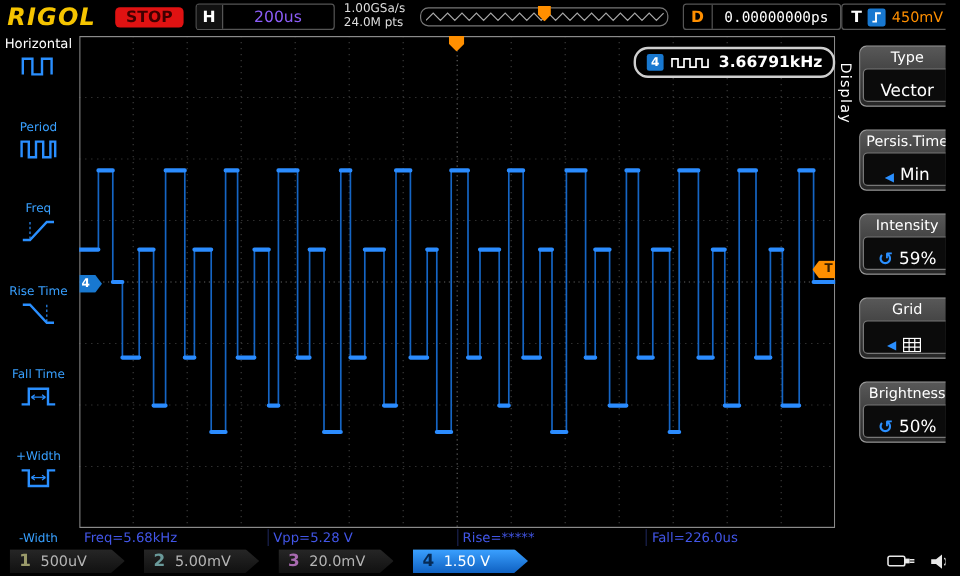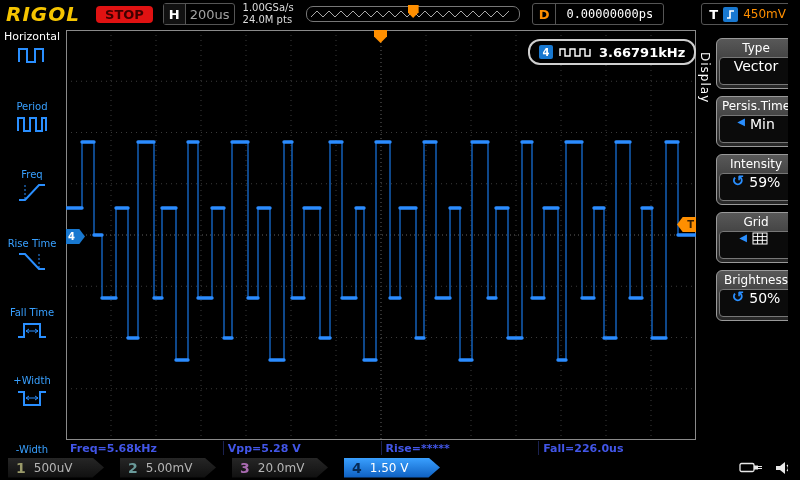--- a/index.html
+++ b/index.html
@@ -6,21 +6,21 @@
   .screen{position:relative;width:788px;height:480px;background:#000;overflow:hidden;
           font-family:"DejaVu Sans",sans-serif;color:#fff;}
 
   
   .header{position:absolute;top:0;left:0;width:800px;height:28px;display:flex;align-items:center;}
   .logo{margin-left:6px;font-size:20px;font-weight:bold;font-style:italic;color:#f5c400;letter-spacing:1px;}
   .stop-btn{margin-left:16px;background:#e01212;color:#400000;font-weight:bold;font-size:13px;
             padding:2px 9px;border-radius:4px;line-height:1;}
   .h-group{margin-left:10px;display:flex;align-items:center;border:1px solid #555;border-radius:3px;height:20px;}
   .h-label{background:#111;color:#fff;font-weight:bold;font-size:13px;padding:0 5px;height:100%;display:flex;align-items:center;border-right:1px solid #555;}
-  .h-value{color:#a3a3a3;font-size:13px;padding:0 4px;}
+  .h-value{color:#8b5cf6;font-size:13px;padding:0 26px;}
   .rate-group{margin-left:8px;font-size:10px;line-height:1.2;color:#ddd;text-align:left;}
   .strip{position:relative;margin-left:12px;width:212px;height:14px;border:1px solid #777;border-radius:7px;background:#000;}
   .strip svg{position:absolute;left:4px;top:1px;}
   .strip-marker{position:absolute;left:50%;top:-2px;width:11px;height:13px;margin-left:-5px;background:#ff8f00;
                 clip-path:polygon(0 0,100% 0,100% 55%,50% 100%,0 55%);display:flex;justify-content:center;
                 font-size:8px;font-weight:bold;color:#402000;}
   .d-group{margin-left:12px;display:flex;align-items:center;border:1px solid #555;border-radius:3px;height:20px;}
   .d-label{color:#ff8f00;font-weight:bold;font-size:13px;padding:0 6px;border-right:1px solid #555;height:100%;display:flex;align-items:center;}
   .d-value{font-family:"DejaVu Sans Mono",monospace;font-size:12px;color:#fff;padding:0 10px;}
   .t-group{margin-left:auto;margin-right:6px;display:flex;align-items:center;gap:5px;border:1px solid #555;border-radius:3px;height:20px;padding:0 7px;}
@@ -52,47 +52,47 @@
               justify-content:flex-end;padding-right:2px;font-size:10px;font-weight:bold;color:#3a2000;}
   .freq-badge{position:absolute;left:462px;top:9px;height:22px;display:flex;align-items:center;gap:6px;
               border:2px solid #cfcfcf;border-radius:12px;background:#000;padding:0 9px;}
   .freq-ch{width:14px;height:14px;background:#1878d0;border-radius:2px;display:flex;align-items:center;
            justify-content:center;font-size:10px;font-weight:bold;color:#fff;}
   .freq-val{font-size:13px;font-weight:bold;color:#fff;}
 
   
   .measure-bar{position:absolute;left:66px;top:441px;width:630px;height:14px;display:flex;background:#000;}
   .measure-cell{flex:1;font-size:11px;color:#4256e8;display:flex;align-items:center;padding-left:4px;
-                border-left:1px solid #1b2250;overflow:hidden;white-space:nowrap;font-weight:bold;}
+                border-left:1px solid #1b2250;overflow:hidden;white-space:nowrap;}
   .measure-cell:first-child{border-left:none;}
 
   
   .bottom-bar{position:absolute;left:0;top:455px;width:800px;height:25px;display:flex;align-items:center;
               background:#000;padding-left:8px;box-sizing:border-box;gap:16px;}
   .ch{width:96px;height:20px;display:flex;align-items:center;gap:8px;padding-left:8px;box-sizing:border-box;
       clip-path:polygon(0 0,88% 0,100% 50%,88% 100%,0 100%);background:linear-gradient(180deg,#262626,#101010);cursor:pointer;}
   .ch .ch-num{font-size:14px;font-weight:bold;}
   .ch .ch-scale{font-size:12px;color:#b5b5b5;}
   .ch1 .ch-num{color:#9a9a6a;}
   .ch2 .ch-num{color:#6a9a9a;}
   .ch3 .ch-num{color:#a86ab0;}
   .ch4{background:linear-gradient(180deg,#3aa0ff,#0e5fc0);}
   .ch4 .ch-num{color:#062a55;}
   .ch4 .ch-scale{color:#fff;}
   .bb-icons{margin-left:auto;margin-right:8px;display:flex;align-items:center;gap:12px;}
 
   
   .right-sidebar{position:absolute;left:700px;top:28px;width:100px;height:427px;}
   .display-tab{position:absolute;left:-2px;top:24px;writing-mode:vertical-rl;font-size:12px;color:#fff;letter-spacing:1px;}
-  .rmenu{position:absolute;left:16px;top:10px;width:80px;display:flex;flex-direction:column;gap:7px;}
+  .rmenu{position:absolute;left:16px;top:10px;width:80px;display:flex;flex-direction:column;gap:19px;}
   .menu-item{border:1px solid #999;border-radius:6px;background:linear-gradient(180deg,#585858,#262626);
              padding:1px 2px 3px 2px;cursor:pointer;}
   .menu-label{font-size:12px;color:#fff;text-align:center;height:17px;line-height:17px;white-space:nowrap;}
   .menu-value{border:1px solid #777;border-radius:4px;background:#0b0b0b;height:26px;display:flex;
-              align-items:flex-start;justify-content:center;gap:5px;font-size:14px;color:#fff;}
+              align-items:flex-end;justify-content:center;gap:5px;font-size:14px;color:#fff;}
   .blue-arrow{color:#2a8fff;font-size:10px;}
   .blue-rotate{color:#2a8fff;font-size:15px;font-weight:bold;line-height:1;}
 </style>
 </head>
 <body>
 
 <div class="screen">
 
   <div class="header">
     <div class="logo">RIGOL</div>

